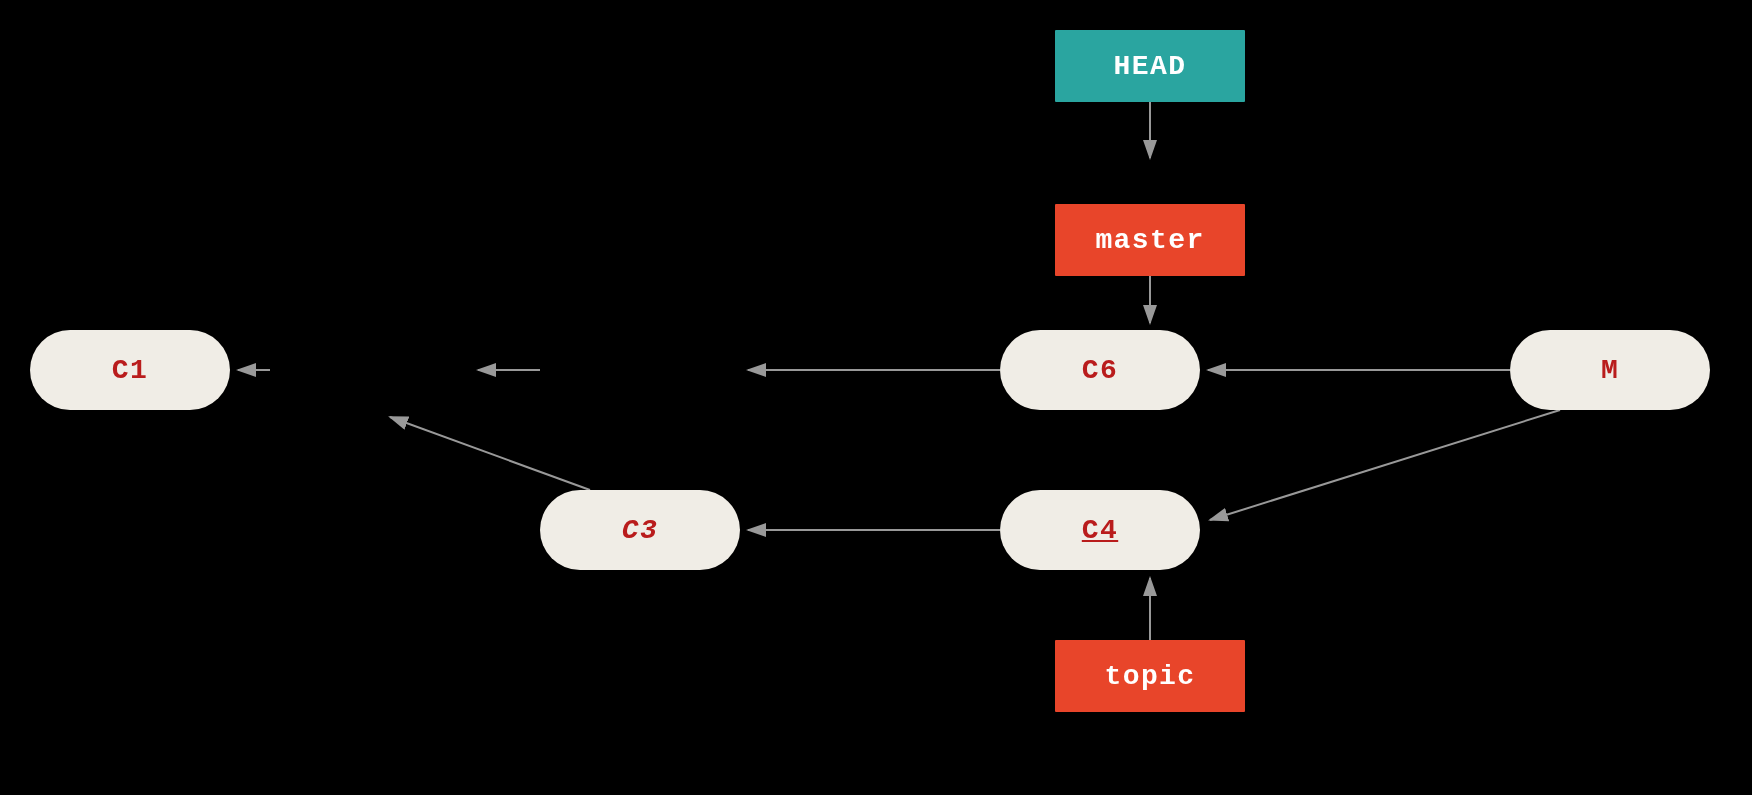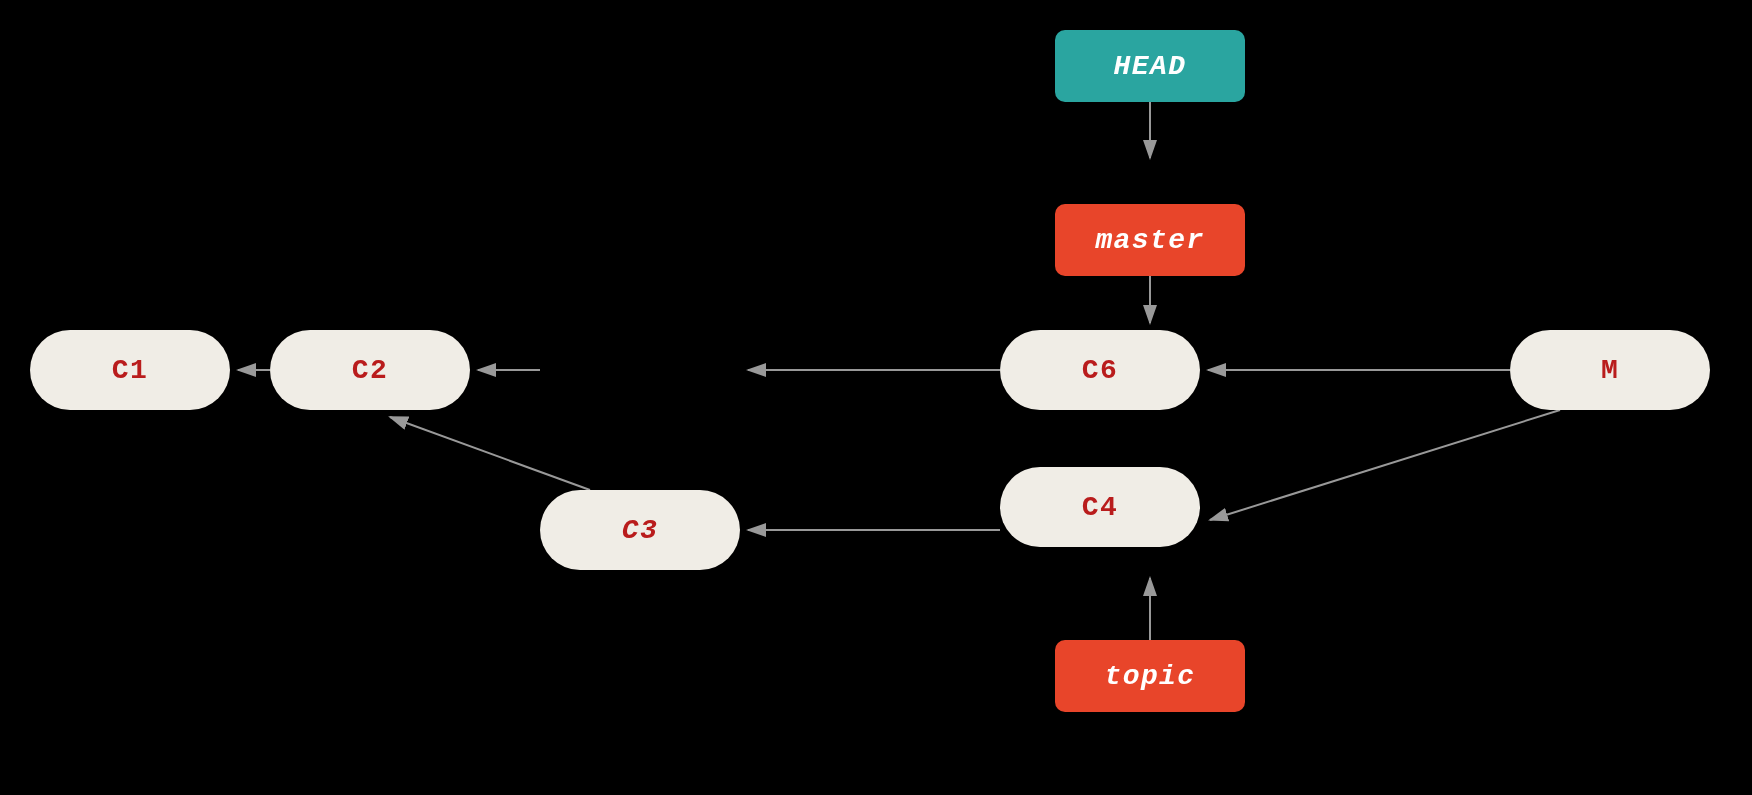--- a/index.html
+++ b/index.html
@@ -31,25 +31,24 @@
 
     .node-commit {
       background: #f0ede6;
       border-radius: 50px;
       color: #b91c1c;
       width: 200px;
       height: 80px;
     }
 
     .node-ref {
-      border-radius: 10px;
+      border-radius: 1px;
       color: #fff;
       width: 190px;
       height: 72px;
-      font-style: italic;
     }
 
     .node-head {
       background: #2aa5a0;
     }
 
     .node-branch-red {
       background: #e8452a;
     }
 
@@ -105,38 +104,35 @@
   </div>
 
   <div class="node node-ref node-branch-red" style="left:1055px; top:165px; width:190px; height:72px;margin-top:39px;">
     <span>master</span>
   </div>
 
   <div class="node node-commit" style="left:30px; top:330px;">
     <span>C1</span>
   </div>
 
-  <div class="node node-commit" style="left:270px; top:330px;">
-    <span>C2</span>
-  </div>
 
 
   <div class="node node-commit" style="left:1000px; top:330px;">
     <span>C6</span>
   </div>
 
   <div class="node node-commit" style="left:1510px; top:330px;">
     <span>M</span>
   </div>
 
   <div class="node node-commit" style="left:540px; top:490px;font-style:italic;">
     <span>C3</span>
   </div>
 
-  <div class="node node-commit" style="left:1000px; top:467px;">
+  <div class="node node-commit" style="left:1000px; top:490px;text-decoration:underline;">
     <span>C4</span>
   </div>
 
   <div class="node node-ref node-branch-red" style="left:1055px; top:640px; width:190px; height:72px;text-align:right;">
     <span>topic</span>
   </div>
 
 </div>
 
 </body></html>

